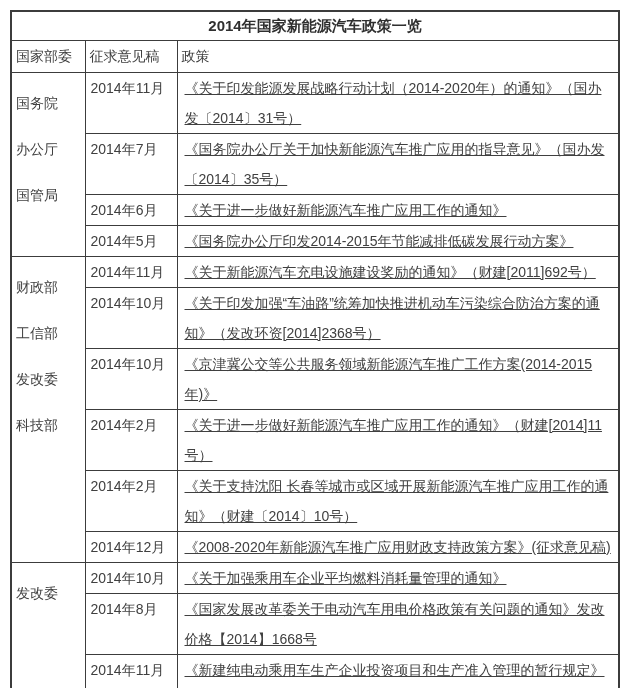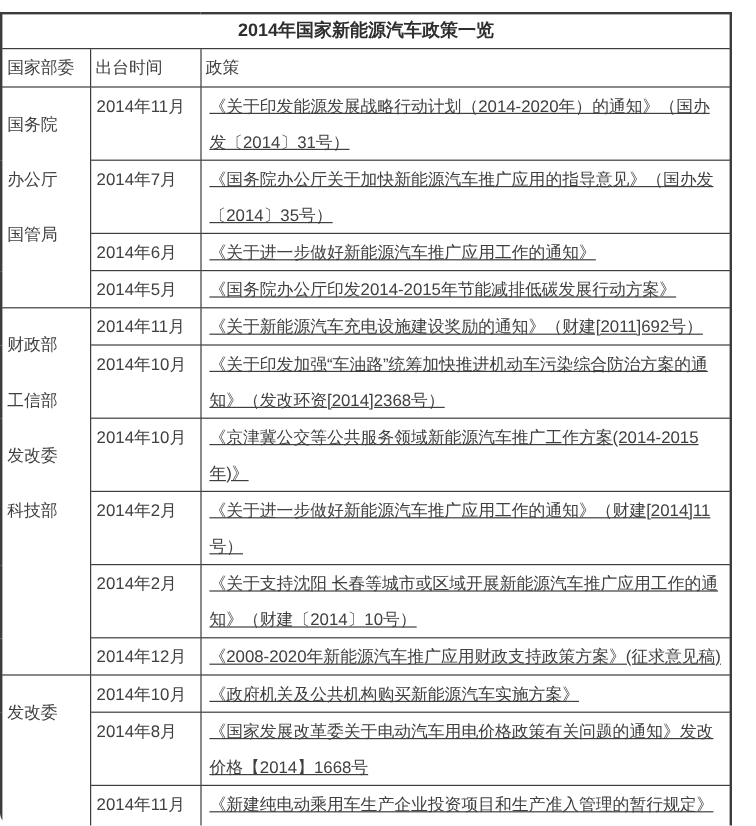--- a/index.html
+++ b/index.html
@@ -7,21 +7,21 @@
     padding: 0;
     background: #ffffff;
     font-family: "Liberation Sans", "DejaVu Sans", sans-serif;
     color: #404040;
   }
   .page {
     width: 630px;
     height: 688px;
     overflow: hidden;
     box-sizing: border-box;
-    padding: 10px 10px 0 0;
+    padding: 10px 10px 0 10px;
     border-radius: 11px;
   }
   table.policy-table {
     border-collapse: collapse;
     table-layout: fixed;
     width: 608px;
     border: 2px solid #3c3c3c;
     background: #ffffff;
   }
   col.c-ministry { width: 74px; }
@@ -66,21 +66,21 @@
         <col class="c-policy">
     </colgroup>
 
     <tbody>
         <tr>
       <td class="title-cell" colspan="3">2014年国家新能源汽车政策一览</td>
     </tr>
 
     <tr class="header-row">
       <td>国家部委</td>
-      <td>出台时间</td>
+      <td>征求意见稿</td>
       <td>政策</td>
     </tr>
 
     <tr class="h2">
       <td class="ministry-cell" rowspan="4">
         <div>国务院</div>
         <div>办公厅</div>
         <div>国管局</div>
       </td>
       <td class="date-cell">2014年11月</td>
@@ -128,21 +128,21 @@
     <tr class="h1">
       <td class="date-cell">2014年12月</td>
       <td class="policy-cell">《2008-2020年新能源汽车推广应用财政支持政策方案》(征求意见稿)</td>
     </tr>
 
     <tr class="h1">
       <td class="ministry-cell" rowspan="3">
         <div>发改委</div>
       </td>
       <td class="date-cell">2014年10月</td>
-      <td class="policy-cell">《政府机关及公共机构购买新能源汽车实施方案》</td>
+      <td class="policy-cell">《关于加强乘用车企业平均燃料消耗量管理的通知》</td>
     </tr>
     <tr class="h2">
       <td class="date-cell">2014年8月</td>
       <td class="policy-cell">《国家发展改革委关于电动汽车用电价格政策有关问题的通知》发改价格【2014】1668号</td>
     </tr>
     <tr class="h2">
       <td class="date-cell">2014年11月</td>
       <td class="policy-cell">《新建纯电动乘用车生产企业投资项目和生产准入管理的暂行规定》征求意见稿</td>
     </tr>
   </tbody>

